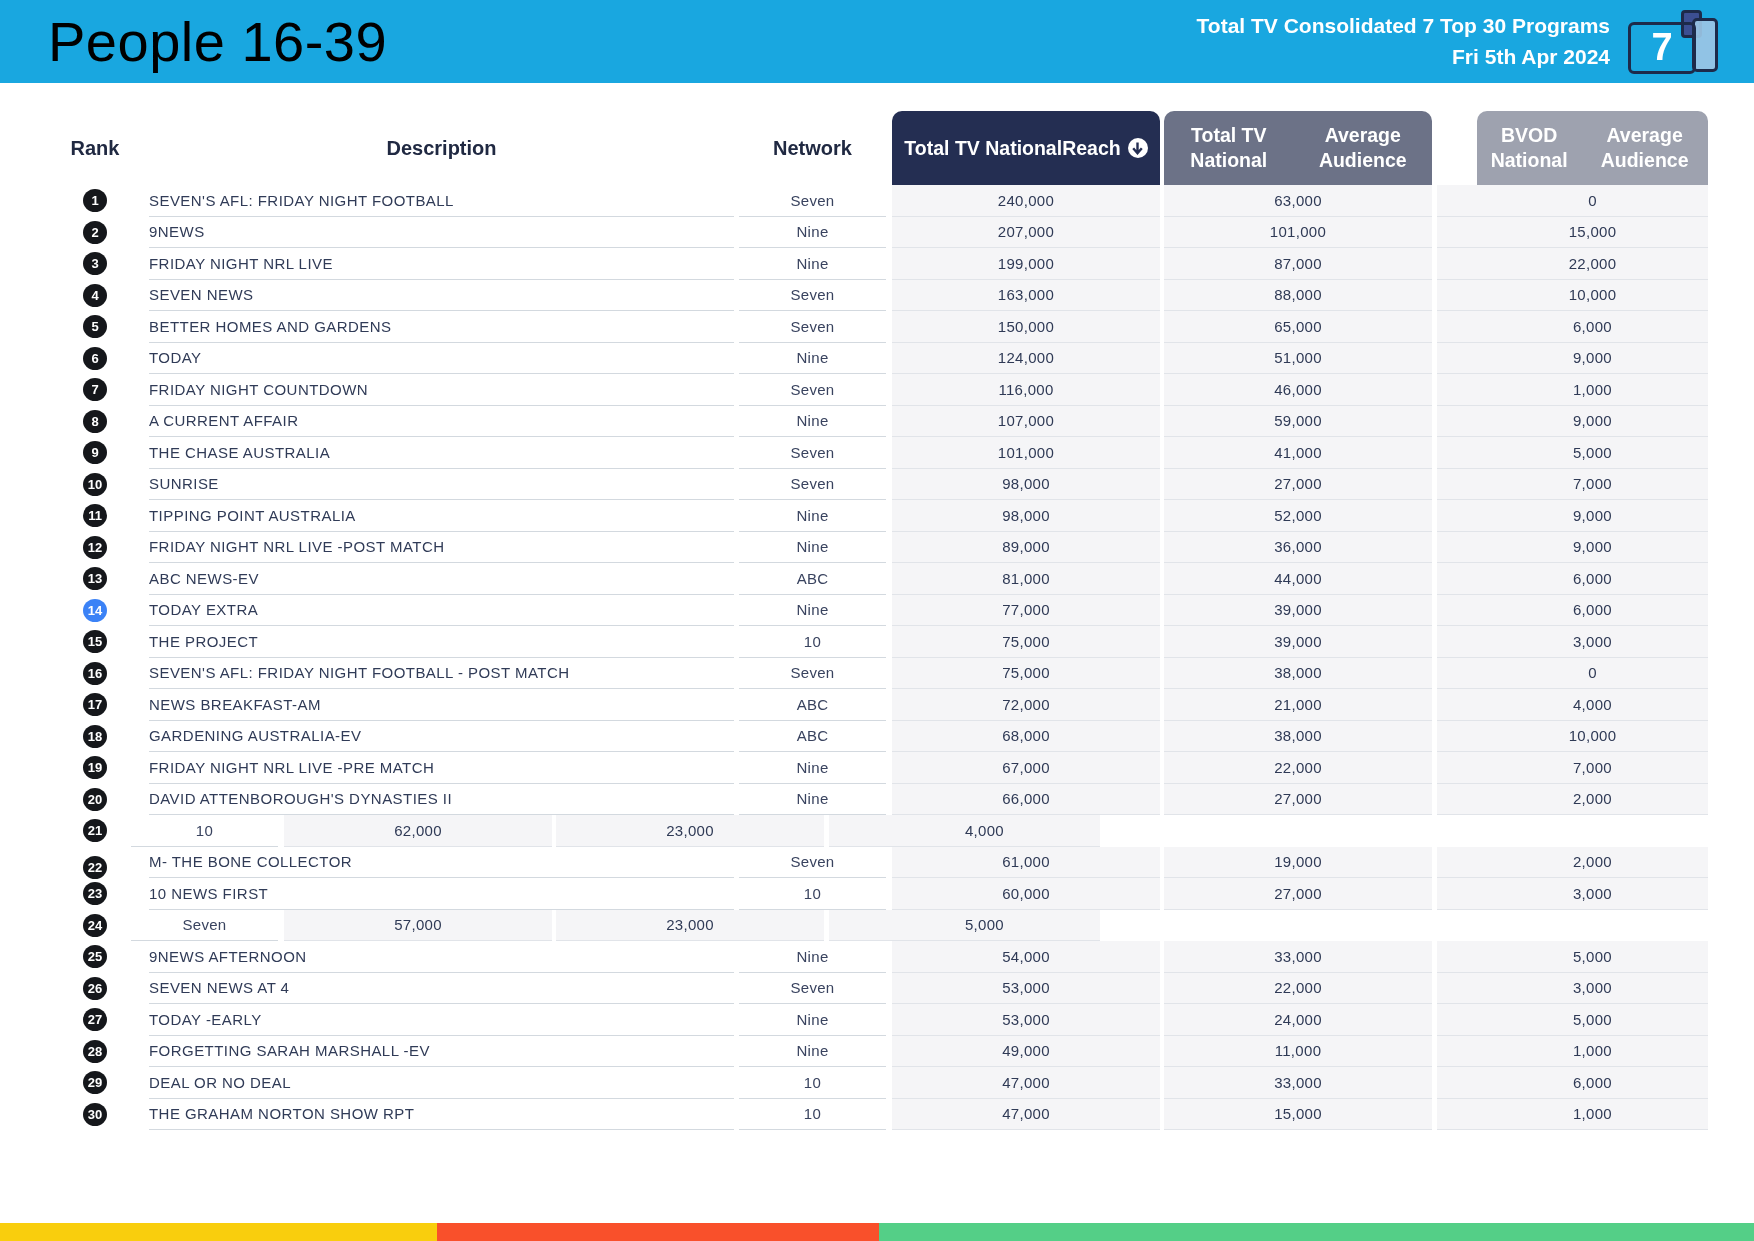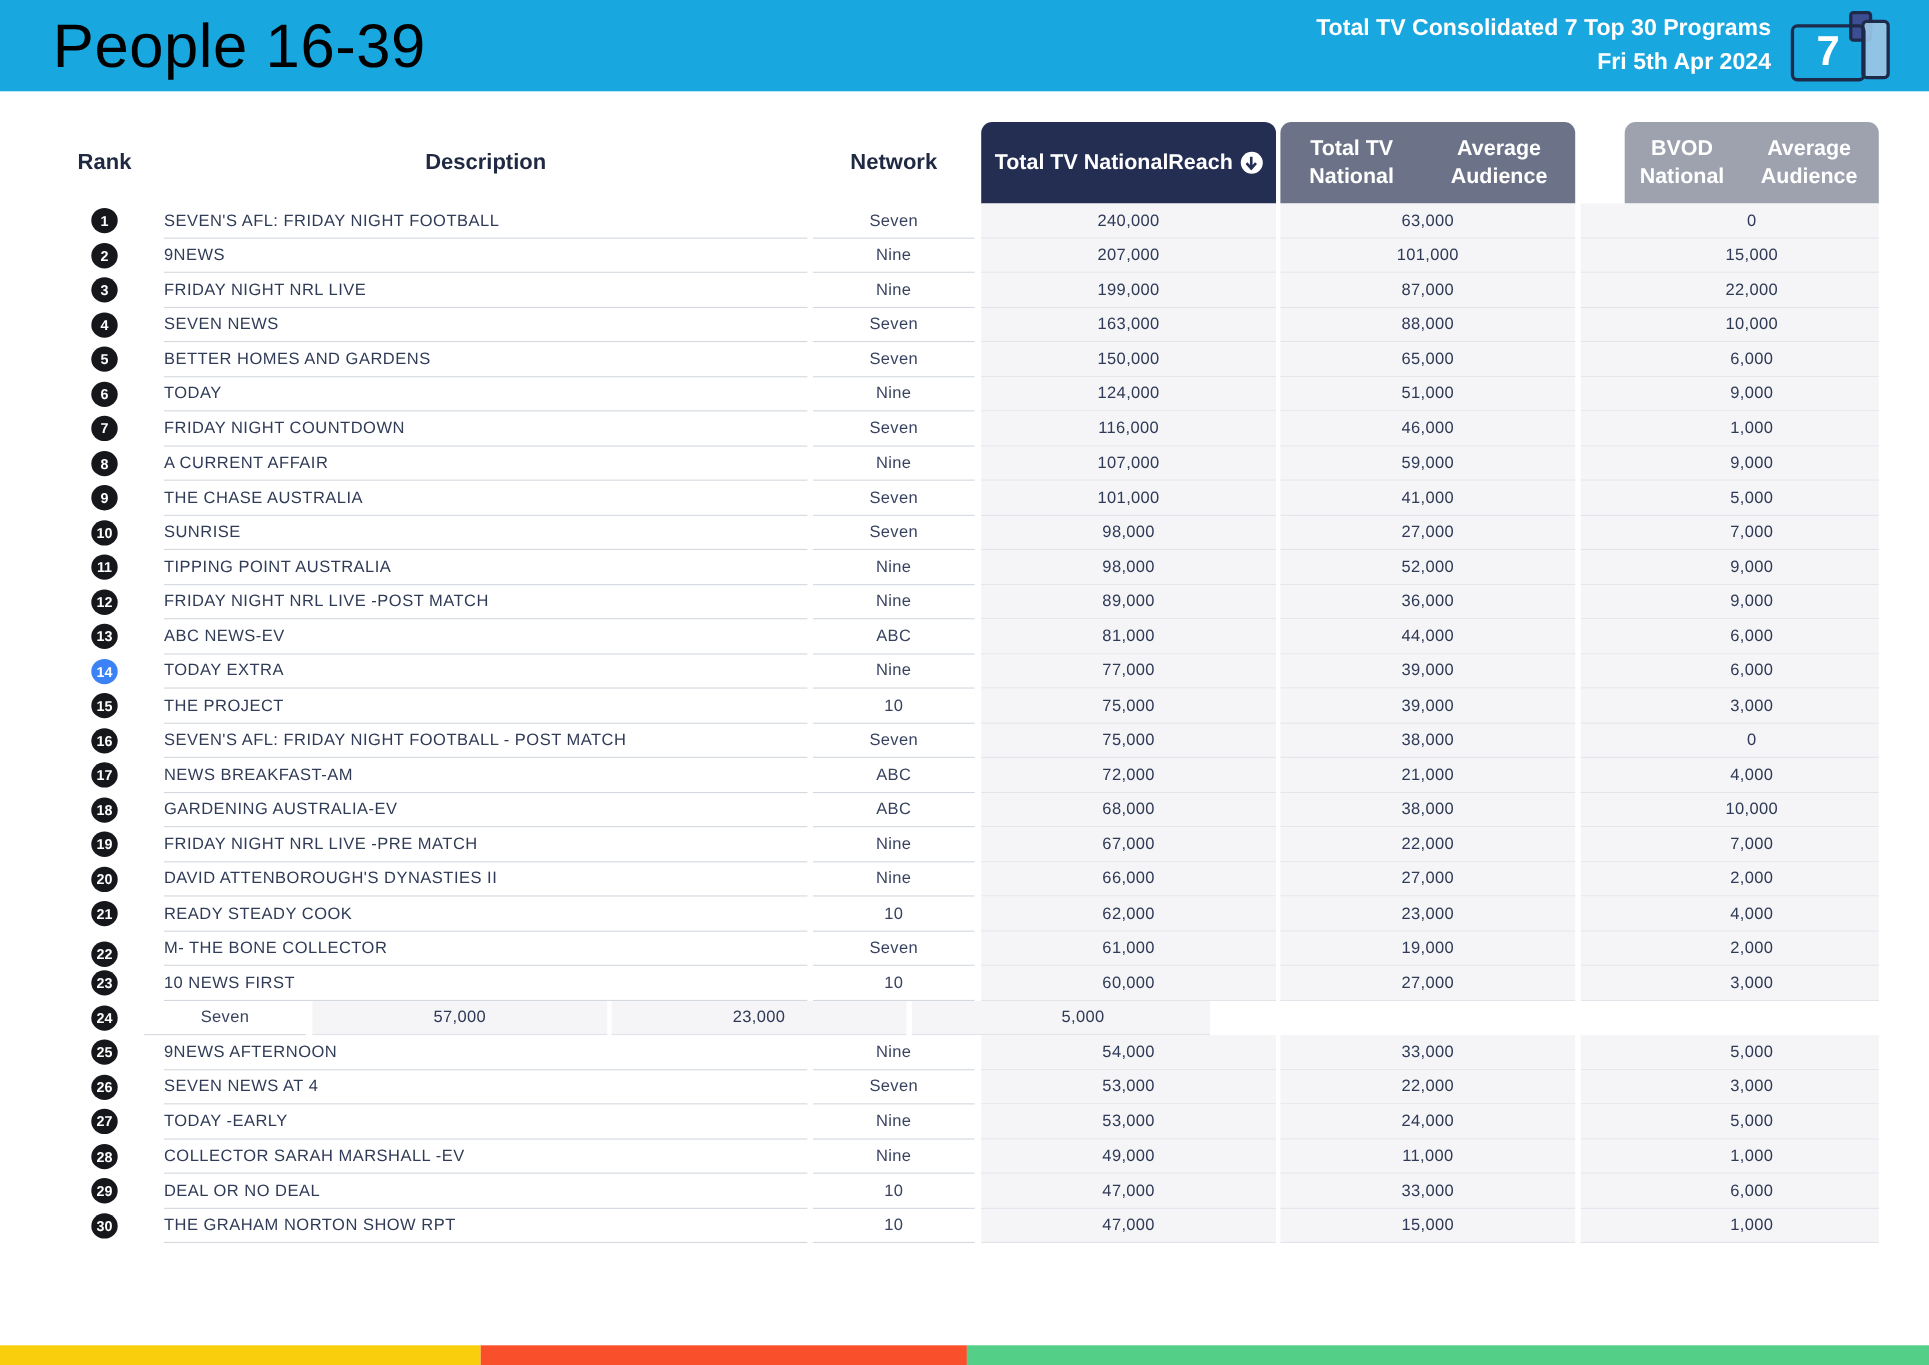--- a/index.html
+++ b/index.html
@@ -348,21 +348,20 @@
     <div class="c c-net cell-net">Nine</div>
     <div class="c c-reach num">66,000</div>
     <div class="c c-avg num">27,000</div>
     <div class="c c-bvod num">2,000</div>
   </div>
 
   <div class="row">
     <div class="c c-rank">
       <span class="badge" style="background-color: rgb(21, 23, 27);">21</span>
     </div>
-    <div class="c c-desc cell-desc">READY STEADY COOK</div>
     <div class="c c-net cell-net">10</div>
     <div class="c c-reach num">62,000</div>
     <div class="c c-avg num">23,000</div>
     <div class="c c-bvod num">4,000</div>
   </div>
 
   <div class="row">
     <div class="c c-rank">
       <span class="badge" style="background-color: rgb(21, 23, 27); margin-top: 10px;">22</span>
     </div>
@@ -424,21 +423,21 @@
     <div class="c c-net cell-net">Nine</div>
     <div class="c c-reach num">53,000</div>
     <div class="c c-avg num">24,000</div>
     <div class="c c-bvod num">5,000</div>
   </div>
 
   <div class="row">
     <div class="c c-rank">
       <span class="badge" style="background-color: rgb(21, 23, 27);">28</span>
     </div>
-    <div class="c c-desc cell-desc">COLLECTOR SARAH MARSHALL -EV</div>
+    <div class="c c-desc cell-desc">FORGETTING SARAH MARSHALL -EV</div>
     <div class="c c-net cell-net">Nine</div>
     <div class="c c-reach num">49,000</div>
     <div class="c c-avg num">11,000</div>
     <div class="c c-bvod num">1,000</div>
   </div>
 
   <div class="row">
     <div class="c c-rank">
       <span class="badge" style="background-color: rgb(21, 23, 27);">29</span>
     </div>

